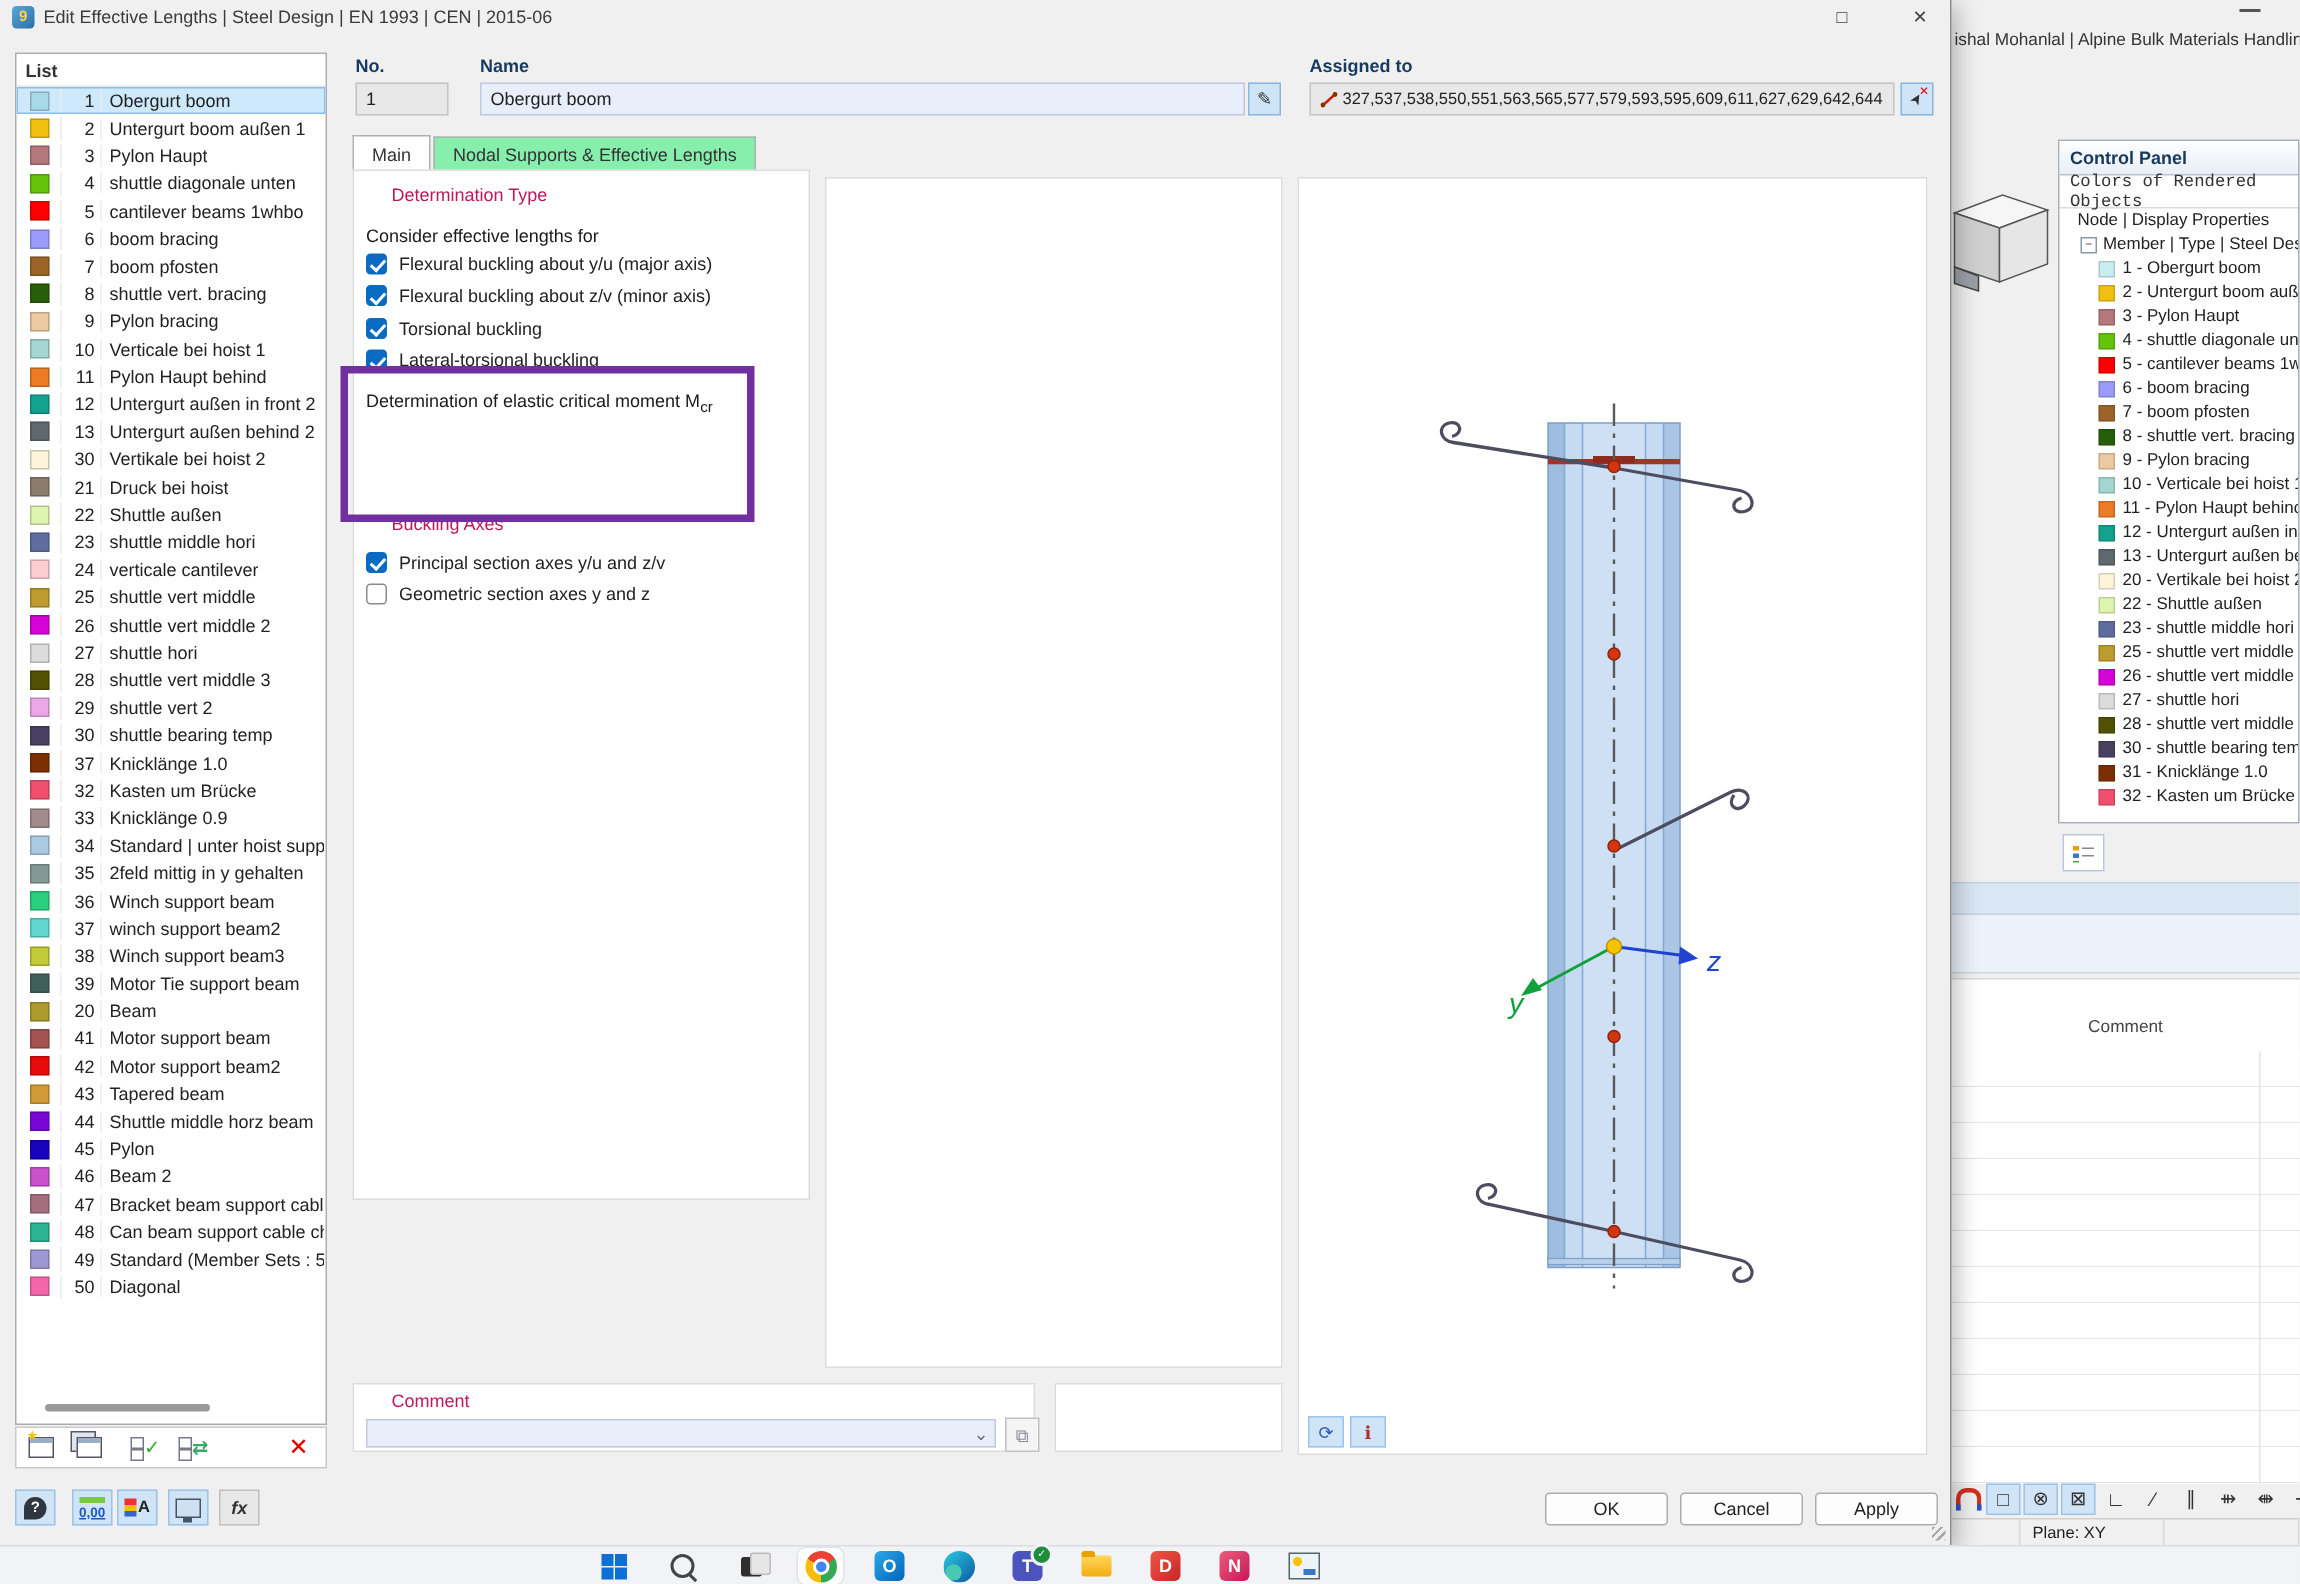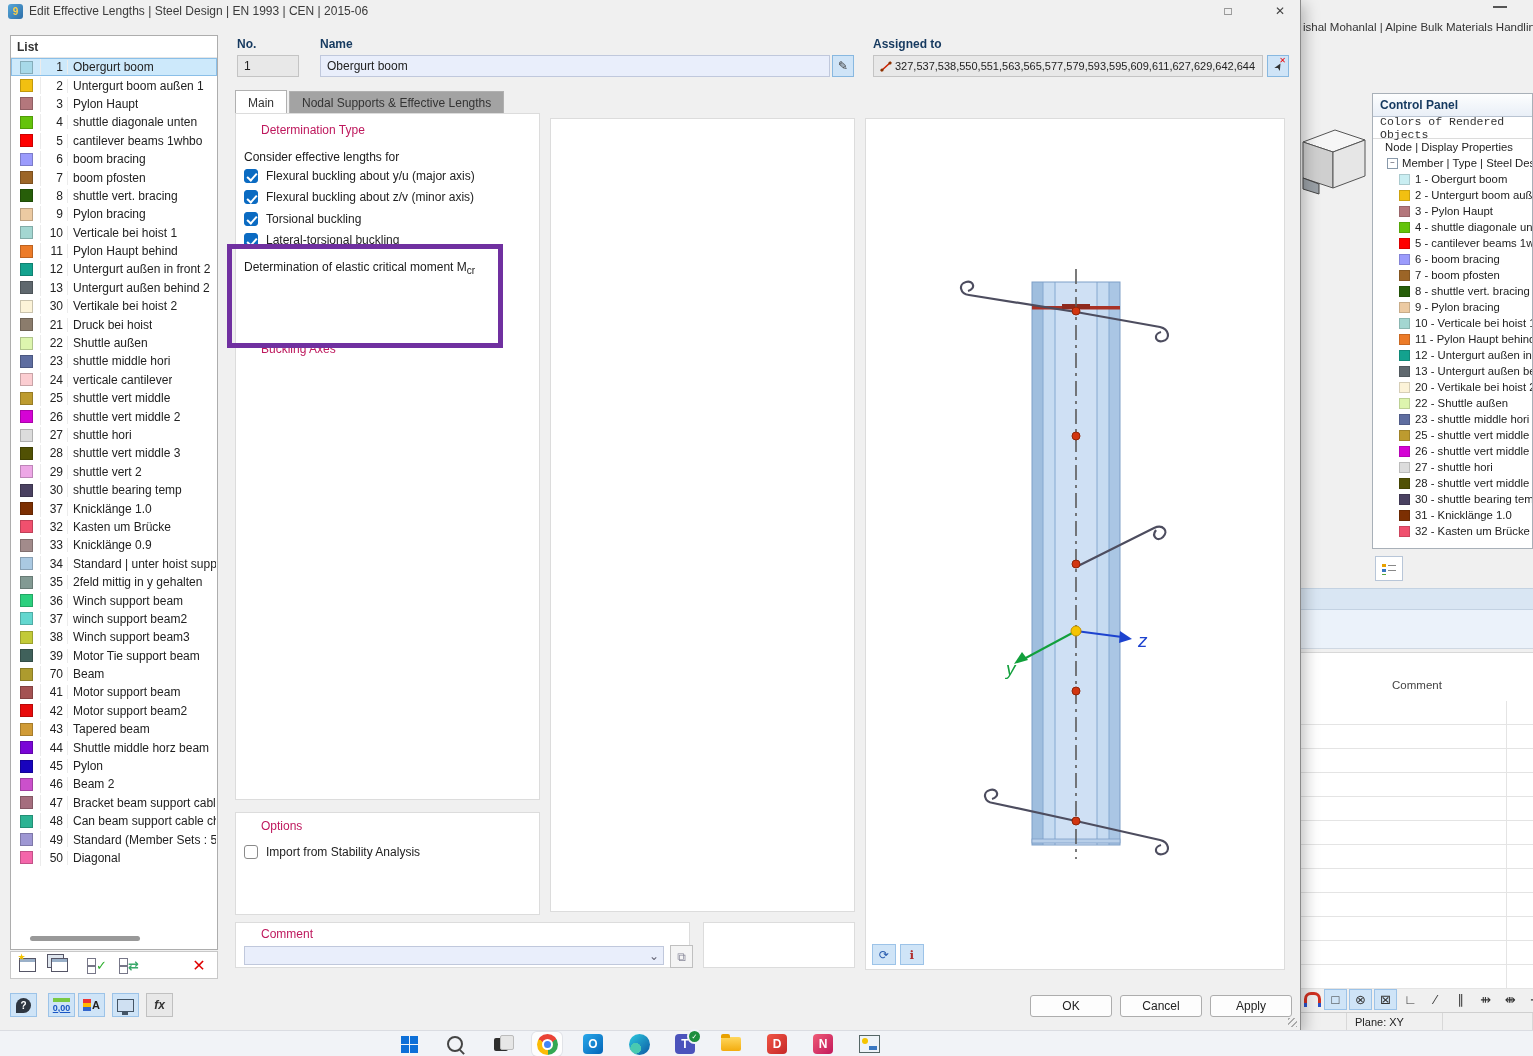--- a/index.html
+++ b/index.html
@@ -67,21 +67,21 @@
      border:0;box-shadow:inset 0 0 0 30px transparent;position:relative;}
   .mini-cbs::before{content:"";position:absolute;left:0;top:0;width:7px;height:6px;border:1px solid #778;}
   .mini-cbs::after{content:"";position:absolute;left:0;top:8px;width:7px;height:6px;border:1px solid #778;}
   .del-x{color:#e00000;font-weight:bold;font-size:16px;}
   
   .fld-label{position:absolute;font-weight:bold;color:#15395f;}
   .fld-box{position:absolute;height:22px;box-sizing:border-box;border:1px solid #c4c4c4;display:flex;align-items:center;padding:0 6px;background:#e8e8e8;white-space:nowrap;overflow:hidden;}
   .fld-btn{position:absolute;width:22px;height:22px;background:#cfe4f7;border:1px solid #88b8e0;box-sizing:border-box;display:flex;align-items:center;justify-content:center;font-size:12px;color:#333;}
   
   #tabbar{position:absolute;left:235px;top:90px;height:24px;display:flex;align-items:flex-end;gap:2px;}
-  .tab{height:23px;display:flex;align-items:center;padding:0 12px;border:1px solid #b0b0b0;border-bottom:none;background:#a3a3a3;color:#333;box-sizing:border-box;}
+  .tab{height:23px;display:flex;align-items:center;padding:0 12px;border:1px solid #b0b0b0;border-bottom:none;background:#86efac;color:#333;box-sizing:border-box;}
   .tab.active{background:#fff;height:24px;font-weight:normal;border-color:#b0b0b0;}
   
   .wpanel{position:absolute;background:#fff;border:1px solid #dcdcdc;box-sizing:border-box;}
   .sec-head{position:absolute;left:25px;font-weight:normal;color:#be185d;}
   .plain-label{position:absolute;left:8px;color:#1a1a1a;}
   .check-list{position:absolute;left:8px;right:4px;}
   .check-row{height:21.5px;display:flex;align-items:center;gap:8px;white-space:nowrap;}
   .cb{width:14px;height:14px;border:1px solid #8a8a8a;border-radius:3px;background:#fff;flex:none;box-sizing:border-box;position:relative;}
   .cb.checked{background:#0b6bc2;border-color:#0b6bc2;}
   .cb.checked::after{content:"";position:absolute;left:4px;top:1.5px;width:4px;height:8px;border-right:2px solid #fff;border-bottom:2px solid #fff;transform:rotate(42deg);}
@@ -617,21 +617,21 @@
             <span class="li-sw" style="background: rgb(64, 97, 91);"></span>
           </span>
           <span class="li-num">39</span>
           <span class="li-label">Motor Tie support beam</span>
         </div>
 
         <div class="li-row">
           <span class="li-sw-cell">
             <span class="li-sw" style="background: rgb(173, 155, 46);"></span>
           </span>
-          <span class="li-num">70</span>
+          <span class="li-num">20</span>
           <span class="li-label">Beam</span>
         </div>
 
         <div class="li-row">
           <span class="li-sw-cell">
             <span class="li-sw" style="background: rgb(164, 82, 82);"></span>
           </span>
           <span class="li-num">41</span>
           <span class="li-label">Motor support beam</span>
         </div>
@@ -781,34 +781,36 @@
           <span>Torsional buckling</span>
         </div>
 
         <div class="check-row">
           <span class="cb checked"></span>
           <span>Lateral-torsional buckling</span>
         </div>
       </div>
     <span class="plain-label" style="top:146px"><span>Determination of elastic critical moment M</span><sub>cr</sub></span>
     <span class="sec-head" style="top:228px">Buckling Axes</span>
-  </div>
-
-  <div id="purple-box"></div>
-
-  <div class="wpanel" style="left:235px;top:812px;width:305px;height:103px">
-    <span class="sec-head" style="top:6px">Options</span>
-    <div class="check-list" style="top:28px">
+    <div class="check-list" style="top:250px">
+
+        <div class="check-row">
+          <span class="cb checked"></span>
+          <span>Principal section axes y/u and z/v</span>
+        </div>
 
         <div class="check-row">
           <span class="cb"></span>
-          <span>Import from Stability Analysis</span>
+          <span>Geometric section axes y and z</span>
         </div>
       </div>
   </div>
+
+  <div id="purple-box"></div>
+
 
   <div class="wpanel" style="left:235px;top:922px;width:455px;height:46px">
     <span class="sec-head" style="top:4px">Comment</span>
     <div id="comment-combo">
         <span>⌄</span>
       </div>
     <span id="comment-copy">
         <span>⧉</span>
       </span>
   </div>

